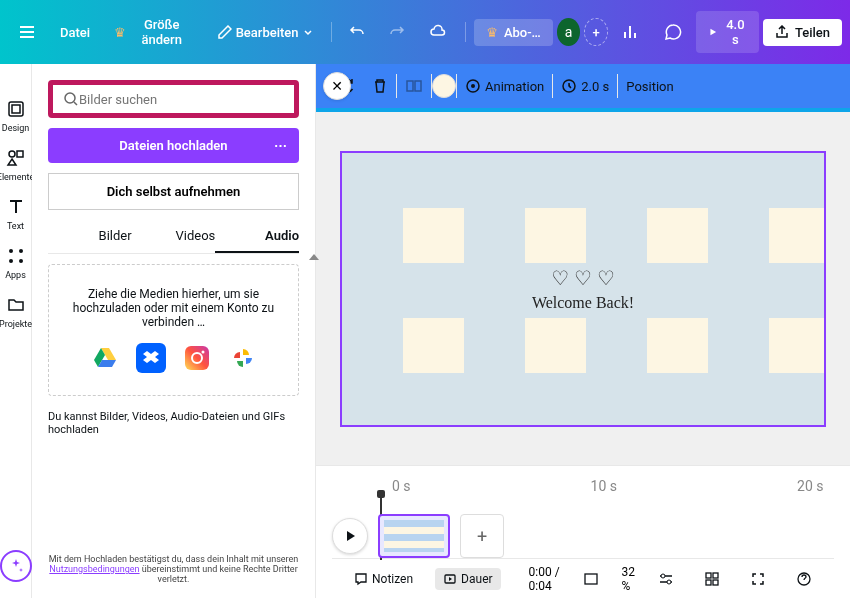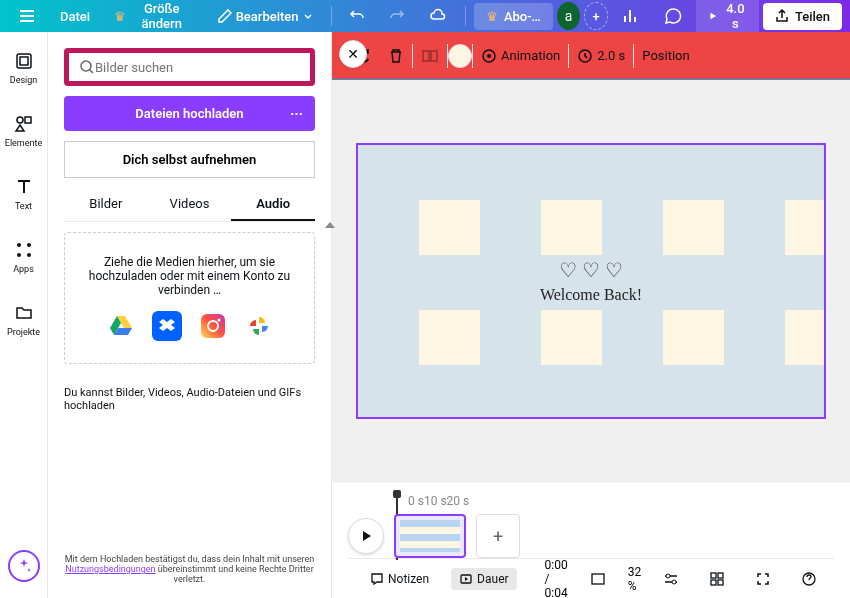--- a/index.html
+++ b/index.html
@@ -1,57 +1,57 @@
 <!DOCTYPE html>
 <html><head>
 <meta charset="utf-8">
 <style>
 *{box-sizing:border-box;margin:0;padding:0;font-family:-apple-system,BlinkMacSystemFont,"Segoe UI",Roboto,sans-serif}
 body{width:850px;height:598px;overflow:hidden;background:#fff;display:flex;flex-direction:column}
-.topbar{height:32px;background:linear-gradient(90deg,#00c4cc 0%,#7d2ae8 100%);display:flex;align-items:center;padding:0 8px;gap:4px}
+.topbar{height:64px;background:linear-gradient(90deg,#00c4cc 0%,#7d2ae8 100%);display:flex;align-items:center;padding:0 8px;gap:4px}
 .topbar-btn{background:transparent;border:none;color:#fff;padding:6px 10px;border-radius:4px;font-size:13px;font-weight:500;display:flex;align-items:center;gap:4px;cursor:pointer}
 .topbar-divider{width:1px;height:20px;background:rgba(255,255,255,0.3);margin:0 4px}
 .avatar{width:28px;height:28px;border-radius:50%;background:#0d652d;color:#fff;display:flex;align-items:center;justify-content:center;font-size:14px}
 .btn-white{background:#fff;color:#0d1216;padding:6px 12px;border-radius:4px;border:none;font-size:13px;font-weight:500;display:flex;align-items:center;gap:6px;cursor:pointer}
 .spacer{flex:1}
 .crown{color:#fdbc68}
 .main-area{flex:1;display:flex;min-height:0}
-.leftsidebar{width:48px;background:#fff;border-right:1px solid #e8e8e8;display:flex;flex-direction:column;align-items:center;padding-top:12px;gap:16px}
+.leftsidebar{width:32px;background:#fff;border-right:1px solid #e8e8e8;display:flex;flex-direction:column;align-items:center;padding-top:28px;gap:2px}
 .ls-item{width:48px;display:flex;flex-direction:column;align-items:center;padding:6px 0;cursor:pointer;border-radius:4px;font-size:9px;color:#0d1216;gap:3px}
 .ls-item.active{color:#7731d8}
 .ls-icon{width:22px;height:22px;display:flex;align-items:center;justify-content:center}
 .panel{width:284px;background:#fff;border-right:1px solid #e8e8e8;padding:16px 16px 8px;display:flex;flex-direction:column;gap:10px;position:relative}
 .search-box{display:flex;align-items:center;border:5px solid #be185d;border-radius:4px;padding:6px 10px;}
 .search-box input{border:none;outline:none;flex:1;font-size:13px}
 .btn-purple{background:#8b3dff;color:#fff;border:none;border-radius:4px;padding:10px;font-size:13px;font-weight:600;cursor:pointer;display:flex;align-items:center;justify-content:center;position:relative}
 .btn-purple .dots{position:absolute;right:12px}
 .btn-outline{background:#fff;border:1px solid #ccc;border-radius:0;padding:10px;font-size:13px;font-weight:600;cursor:pointer}
 .tabs{display:flex;border-bottom:1px solid #e8e8e8}
-.tab{flex:1;text-align:center;padding:8px 0;font-size:13px;cursor:pointer;color:#0d1216}
+.tab{flex:1;text-align:right;padding:8px 0;font-size:13px;cursor:pointer;color:#0d1216}
 .tab.active{font-weight:600;border-bottom:2px solid #0d1216}
 .dropzone{border:1px dashed #ccc;border-radius:4px;padding:22px 10px;text-align:center;font-size:12px;color:#0d1216}
 .cloud-icons{display:flex;justify-content:center;gap:16px;margin-top:14px}
 .cloud-icon{width:30px;height:30px;border-radius:6px;display:flex;align-items:center;justify-content:center;font-size:18px}
-.panel-hint{font-size:11px;color:#0d1216;margin-top:12px}
+.panel-hint{font-size:11px;color:#0d1216;margin-top:4px}
 .panel-footer{margin-top:auto;font-size:9px;text-align:center;color:#444;padding:6px 0}
 .panel-footer a{color:#8b3dff}
 .close-panel{position:absolute;right:-36px;top:8px;width:28px;height:28px;border-radius:50%;background:#fff;border:1px solid #ddd;display:flex;align-items:center;justify-content:center;cursor:pointer;font-size:14px;box-shadow:0 1px 3px rgba(0,0,0,0.1)}
 .canvas-area{flex:1;background:#f0f0f0;display:flex;flex-direction:column;min-width:0}
-.canvas-toolbar{height:48px;background:#ef4444;border-bottom:1px solid #0ea5e9;display:flex;align-items:center;padding:0 54px 0 14px;}
+.canvas-toolbar{height:48px;background:#3b82f6;border-bottom:4px solid #0ea5e9;display:flex;align-items:center;padding:0 54px 0 14px;}
 .ct-btn{background:transparent;border:none;padding:4px 8px;cursor:pointer;font-size:13px;display:flex;align-items:center;gap:4px;color:#0d1216}
 .ct-divider{width:1px;height:24px;background:#e8e8e8}
 .color-swatch{width:24px;height:24px;border-radius:50%;background:#fdf6e3;border:1px solid #ddd}
 .canvas-stage{flex:1;display:flex;align-items:center;justify-content:center;padding:24px}
 .canvas{width:490px;height:276px;background:#fdf6e3;border:2px solid #8b3dff;position:relative}
 .check-pattern{position:absolute;inset:0;background-image:linear-gradient(#b8d4f0 50%,transparent 50%),linear-gradient(90deg,#b8d4f0 50%,transparent 50%);background-size:122px 110px;opacity:0.55}
 .canvas-content{position:absolute;inset:0;display:flex;flex-direction:column;align-items:center;justify-content:center;gap:4px}
 .hearts{display:flex;gap:12px;font-size:20px;color:#333}
 .welcome{font-family:cursive;font-size:16px;color:#222}
 .timeline{background:#fff;border-top:1px solid #e8e8e8;padding:12px 16px 0;position:relative}
-.ruler{display:flex;font-size:12px;color:#888;padding-left:60px;margin-bottom:6px}
+.ruler{display:flex;font-size:14px;color:#888;padding-left:60px;gap:180px;margin-bottom:20px}
 .track{display:flex;align-items:center;gap:10px}
 .play-btn{width:36px;height:36px;border-radius:50%;background:#fff;border:1px solid #ddd;display:flex;align-items:center;justify-content:center;cursor:pointer;box-shadow:0 1px 3px rgba(0,0,0,0.15)}
 .clip{width:72px;height:44px;background:#e8e8ff;border:2px solid #8b3dff;border-radius:4px;position:relative;overflow:hidden}
 .clip-mini{position:absolute;inset:4px;background:linear-gradient(#b8d4f0 50%,#fdf6e3 50%);background-size:14px 14px}
 .add-clip{width:44px;height:44px;border:1px solid #ddd;border-radius:4px;display:flex;align-items:center;justify-content:center;cursor:pointer;background:#fff;font-size:18px;color:#666}
 .bottombar{height:40px;border-top:1px solid #e8e8e8;display:flex;align-items:center;padding:0 14px;gap:14px;font-size:12px;background:#fff}
 .bb-btn{background:transparent;border:none;cursor:pointer;font-size:12px;display:flex;align-items:center;gap:4px;padding:4px 8px;color:#0d1216}
 .bb-btn.active{background:#e8e8e8;border-radius:4px}
 .magic-btn{position:absolute;left:12px;bottom:12px;width:32px;height:32px;border-radius:50%;border:2px solid #8b3dff;background:#fff;display:flex;align-items:center;justify-content:center;cursor:pointer}
 svg{display:block}

